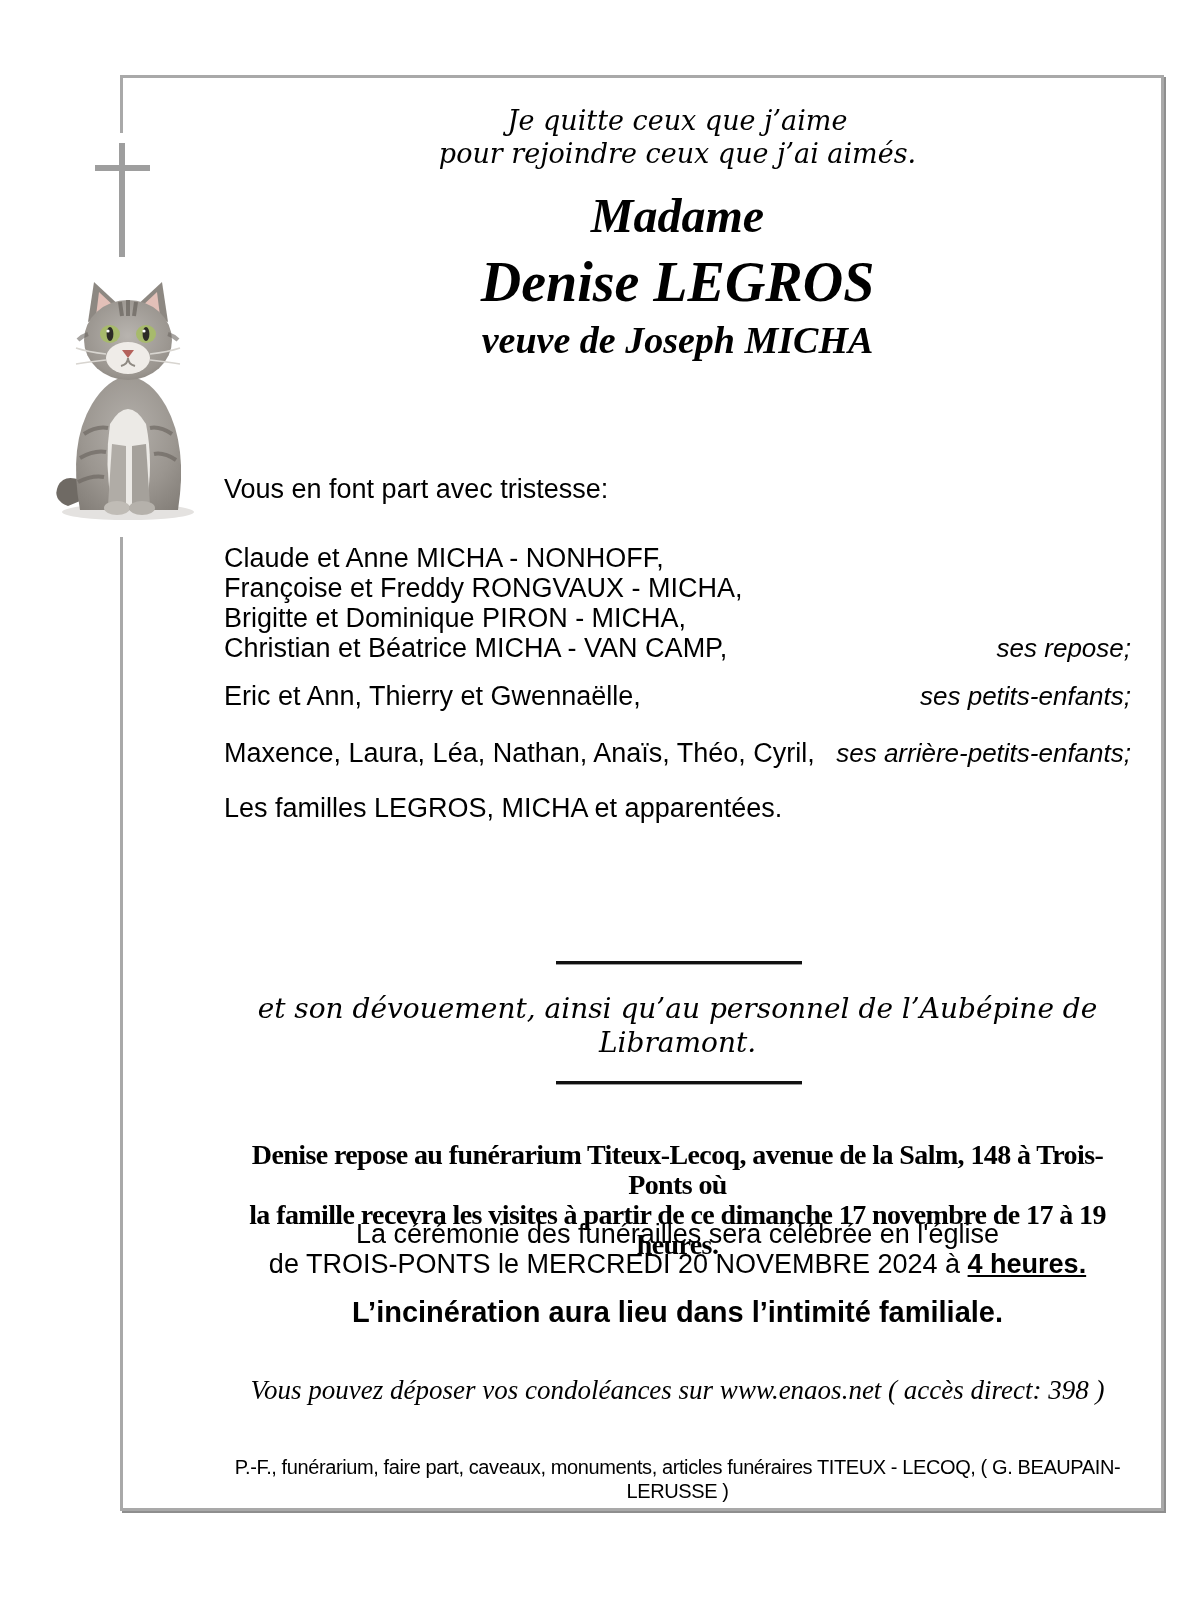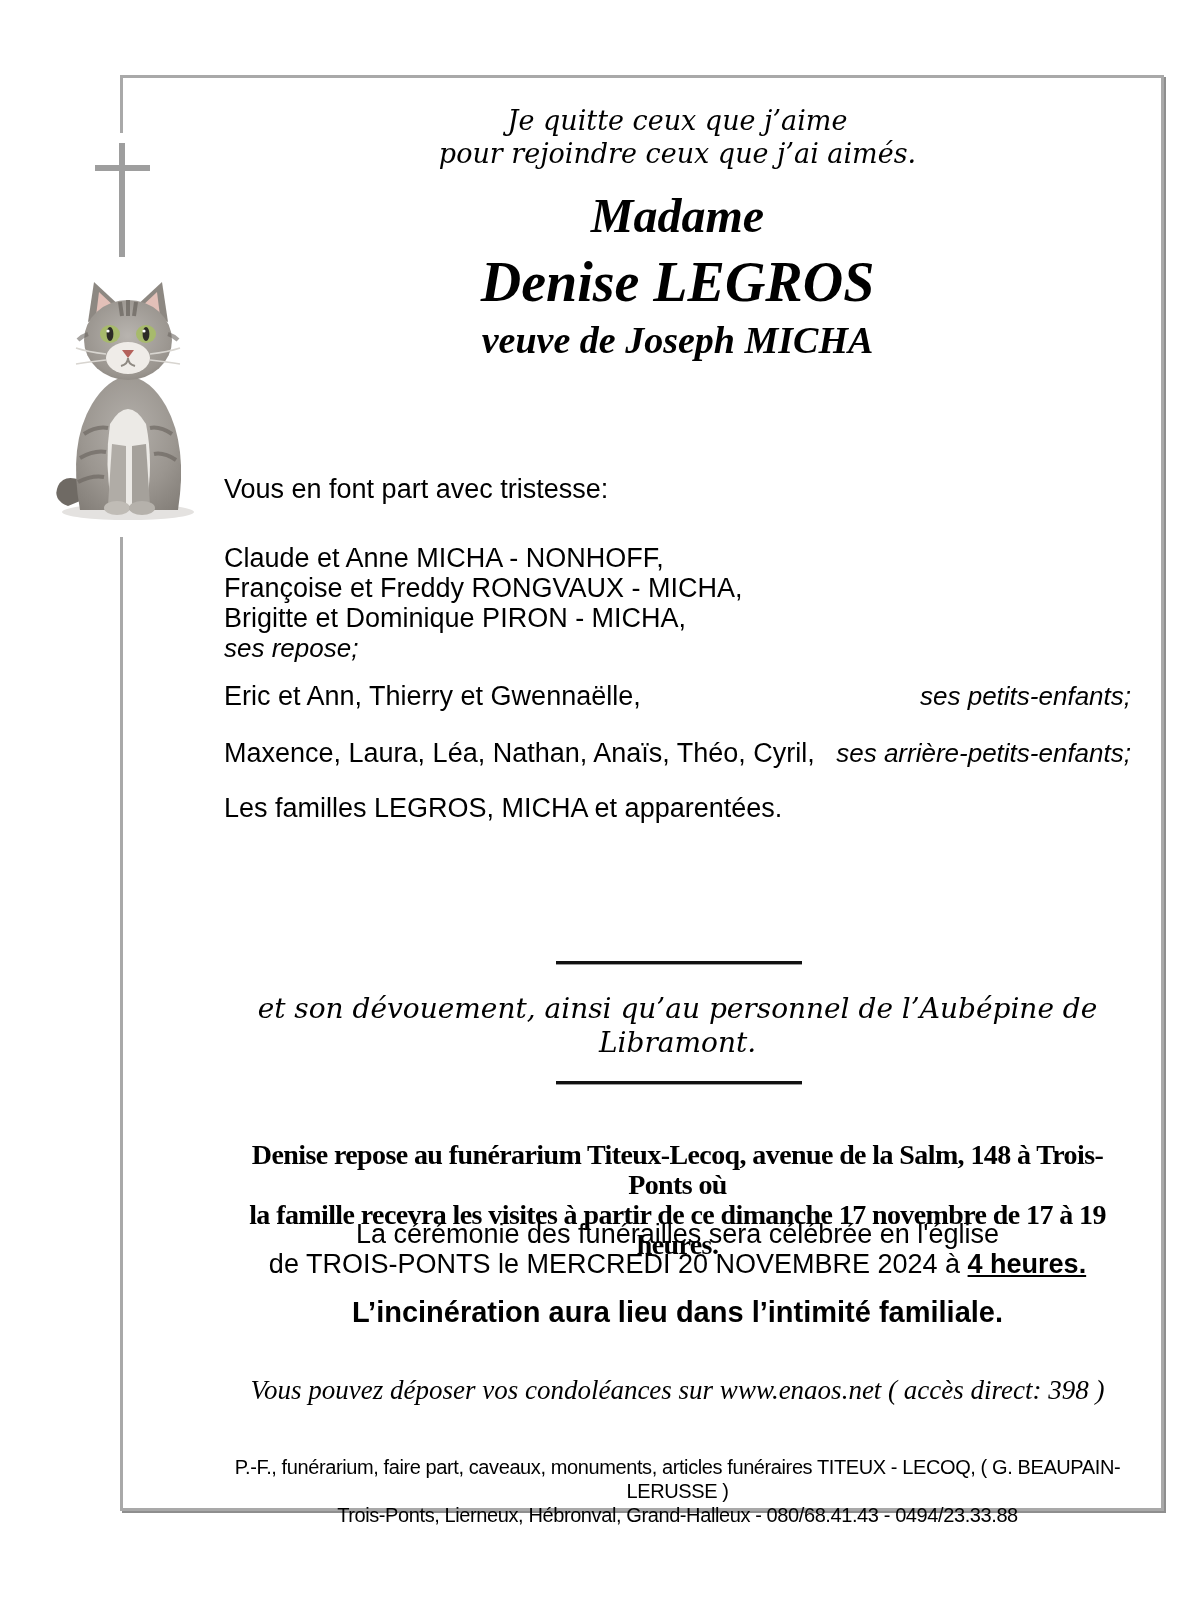--- a/index.html
+++ b/index.html
@@ -139,20 +139,21 @@
 
 
   <div class="content intro">Vous en font part avec tristesse:</div>
 
   <div class="content family">
     <div>
       <div class="line">Claude et Anne MICHA - NONHOFF,</div>
       <div class="line">Françoise et Freddy RONGVAUX - MICHA,</div>
       <div class="line">Brigitte et Dominique PIRON - MICHA,</div>
       <div class="row line">
+        <span>Christian et Béatrice MICHA - VAN CAMP,</span>
         <span class="relation">ses repose;</span>
       </div>
     </div>
     <div class="g2">
       <div class="row line">
         <span>Eric et Ann, Thierry et Gwennaëlle,</span>
         <span class="relation">ses petits-enfants;</span>
       </div>
     </div>
     <div class="g3">
@@ -183,16 +184,15 @@
     <div>La cérémonie des funérailles sera célébrée en l'église</div>
     <div><span>de TROIS-PONTS le MERCREDI 20 NOVEMBRE 2024 à </span><span class="ceremony-time">4 heures.</span></div>
   </div>
 
   <div class="content center cremation">L’incinération aura lieu dans l’intimité familiale.</div>
 
   <div class="content center condolences">Vous pouvez déposer vos condoléances sur www.enaos.net ( accès direct: 398 )</div>
 
   <div class="content center footer">
     <div>P.-F., funérarium, faire part, caveaux, monuments, articles funéraires  TITEUX - LECOQ,  ( G. BEAUPAIN-LERUSSE )</div>
-    <div>Trois-Ponts, Lierneux, Hébronval, Grand-Halleux  -  080/68.41.43  -  0494/23.33.88</div>
   </div>
 
 </div>
 
 </body></html>

